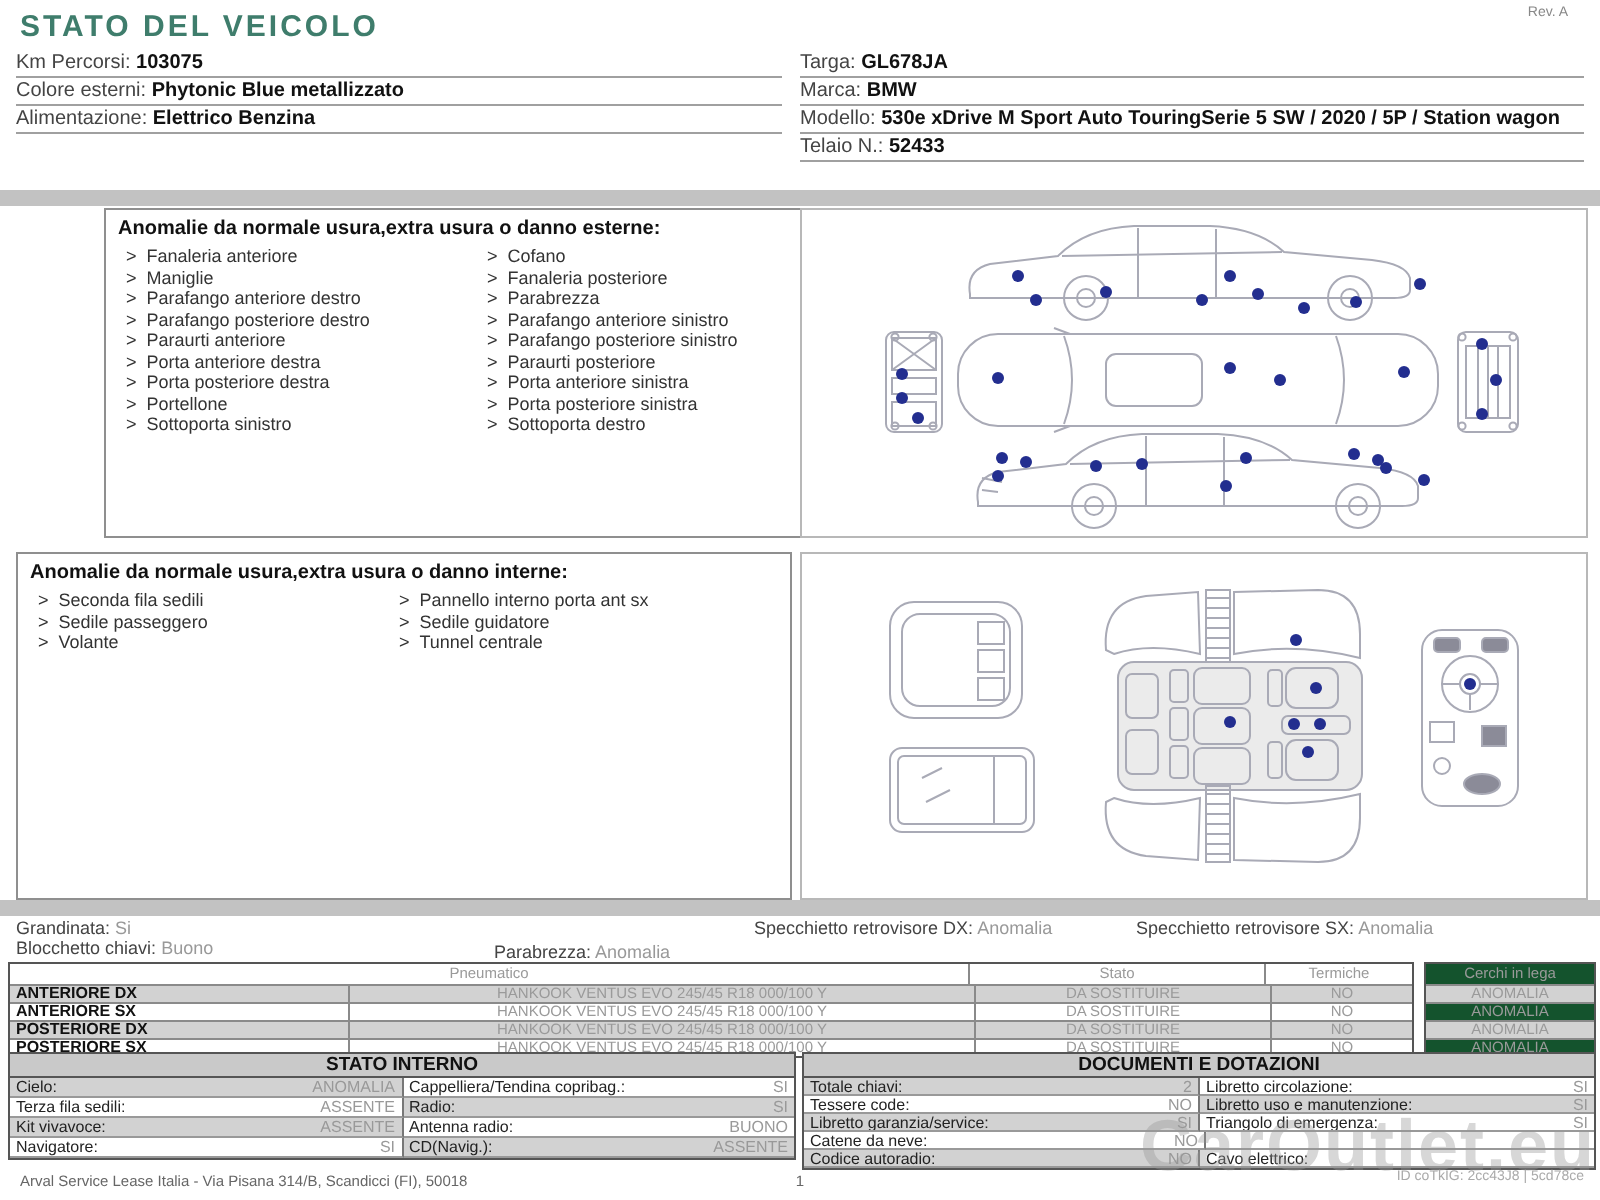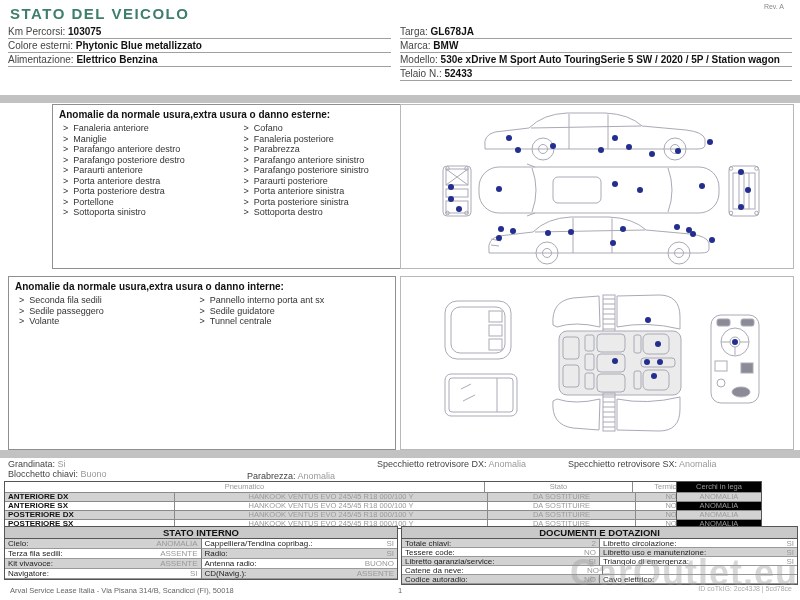--- a/index.html
+++ b/index.html
@@ -34,22 +34,22 @@
 
   
   .cond span.lbl{color:#444;}
   .cond span.val{color:#999;}
   .cond{position:absolute;top:458px;left:0;width:800px;height:22px;font-size:9px;}
   .cond .item{position:absolute;white-space:nowrap;}
 
   
   .tyres{position:absolute;top:481px;left:4px;width:701px;border:1px solid #555;
          font-size:7.5px;background:#fff;}
-  .cerchi-tbl{position:absolute;top:481px;left:676px;width:84px;border:1px solid #555;
-         font-size:7.5px;background:#000000;}
+  .cerchi-tbl{position:absolute;top:481px;left:712px;width:84px;border:1px solid #555;
+         font-size:7.5px;background:#14532d;}
   .trow{display:flex;height:8px;line-height:8px;border-bottom:1px solid #8a8a8a;}
   .trow:last-child{border-bottom:none;}
   .thead{height:10px;line-height:10px;color:#9a9a9a;}
   .tc{border-right:1px solid #8a8a8a;text-align:center;color:#9a9a9a;overflow:hidden;white-space:nowrap;}
   .tc:last-child{border-right:none;}
   .tc.name{width:166px;text-align:left;font-weight:bold;color:#111;padding-left:3px;font-size:8px;}
   .tc.spec{width:312px;}
   .tc.stato{width:147px;}
   .tc.term{flex:1;}
   .tc.wide{width:479px;}

